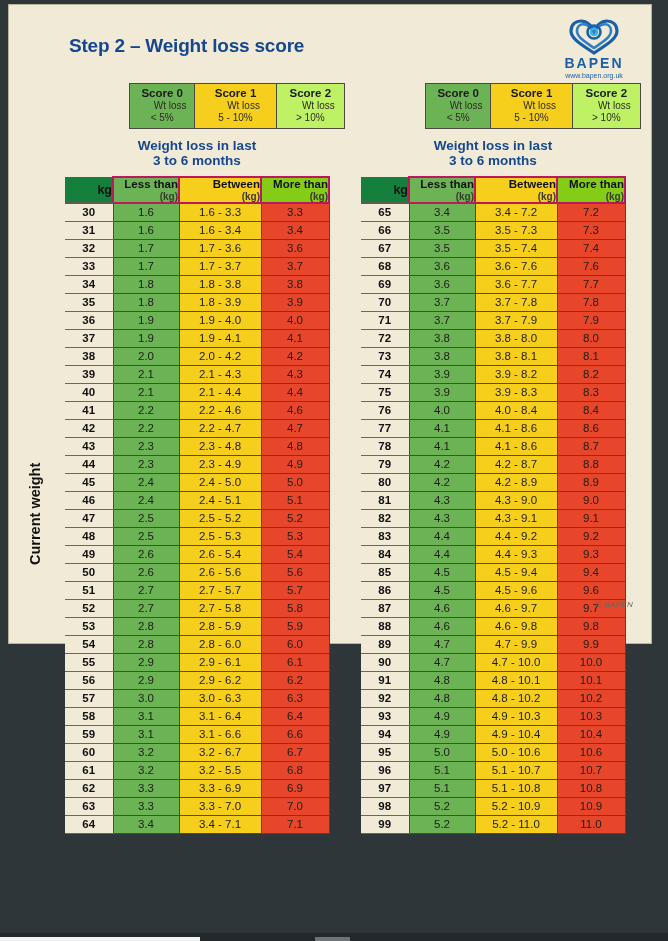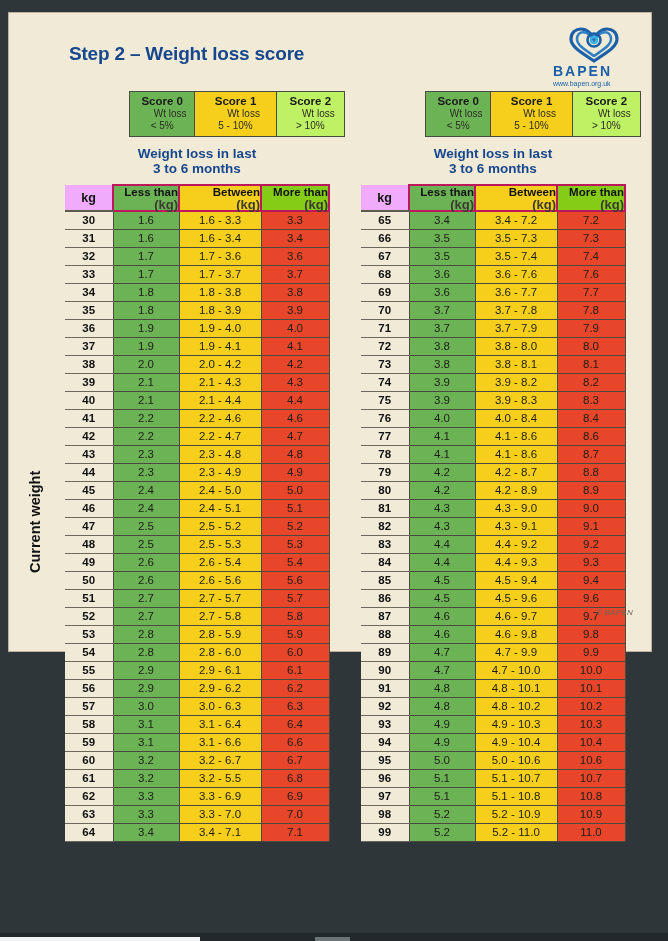--- a/index.html
+++ b/index.html
@@ -7,35 +7,35 @@
   body{
     width:668px;height:941px;
     background:#2f3639;
     font-family:"Liberation Sans", sans-serif;
     overflow:hidden;
   }
   .viewport{position:relative;width:668px;height:941px;}
 
   
   .page{
-    position:absolute;left:8px;top:12px;
+    position:absolute;left:8px;top:4px;
     width:644px;height:640px;
     background:#f1ead7;
     box-sizing:border-box;
     border:1px solid #b9b29f;
   }
 
   
   .hdr{position:absolute;left:0;top:0;width:644px;height:78px;}
   .title{
     position:absolute;left:60px;top:30px;
     font-size:19px;font-weight:bold;color:#16478e;
     letter-spacing:-.2px;white-space:nowrap;
   }
-  .logo{position:absolute;right:18px;top:14px;width:82px;text-align:left;}
+  .logo{position:absolute;right:18px;top:14px;width:82px;text-align:center;}
   .logo svg{display:block;margin:0 auto;}
   .logo-word{
     font-size:14px;font-weight:bold;color:#1a5fa8;letter-spacing:2px;
     line-height:14px;margin-top:1px;
   }
   .logo-url{font-size:7px;color:#1a5fa8;line-height:9px;margin-top:1px;}
 
   
   .col{position:absolute;top:0;}
   .col.left{left:56px;}
@@ -65,31 +65,31 @@
   
   table.wt{border-collapse:collapse;margin-top:8px;width:264px;table-layout:fixed;}
   table.wt col.c-kg{width:48px;}
   table.wt col.c-g{width:66px;}
   table.wt col.c-y{width:82px;}
   table.wt col.c-r{width:68px;}
 
   table.wt th,table.wt td{padding:0;margin:0;}
 
   .th-kg{
-    background:#f0abfc;text-align:center;vertical-align:middle;
+    background:#15803d;text-align:right;vertical-align:middle;
     font-size:12.5px;font-weight:bold;color:#111;
     border-bottom:2px solid #5d5a4e;
   }
   .th-c{
     text-align:right;vertical-align:middle;
     border:2px solid #be185d;
     padding:2px 0 3px 0;
   }
   .th-c .t1{font-size:11.5px;font-weight:bold;color:#111;line-height:13px;}
-  .th-c .t2{font-size:13px;color:#3a3a30;line-height:11px;}
+  .th-c .t2{font-size:10px;color:#3a3a30;line-height:11px;}
   .th-green{background:#6cb356;}
   .th-yellow{background:#f5cf1c;}
   .th-red{background:#84cc16;}
 
   td.kg{
     background:#f1ead7;text-align:center;
     font-size:11.5px;font-weight:bold;color:#111;
     border-bottom:1px solid #6b675a;
     height:17px;line-height:17px;
   }

